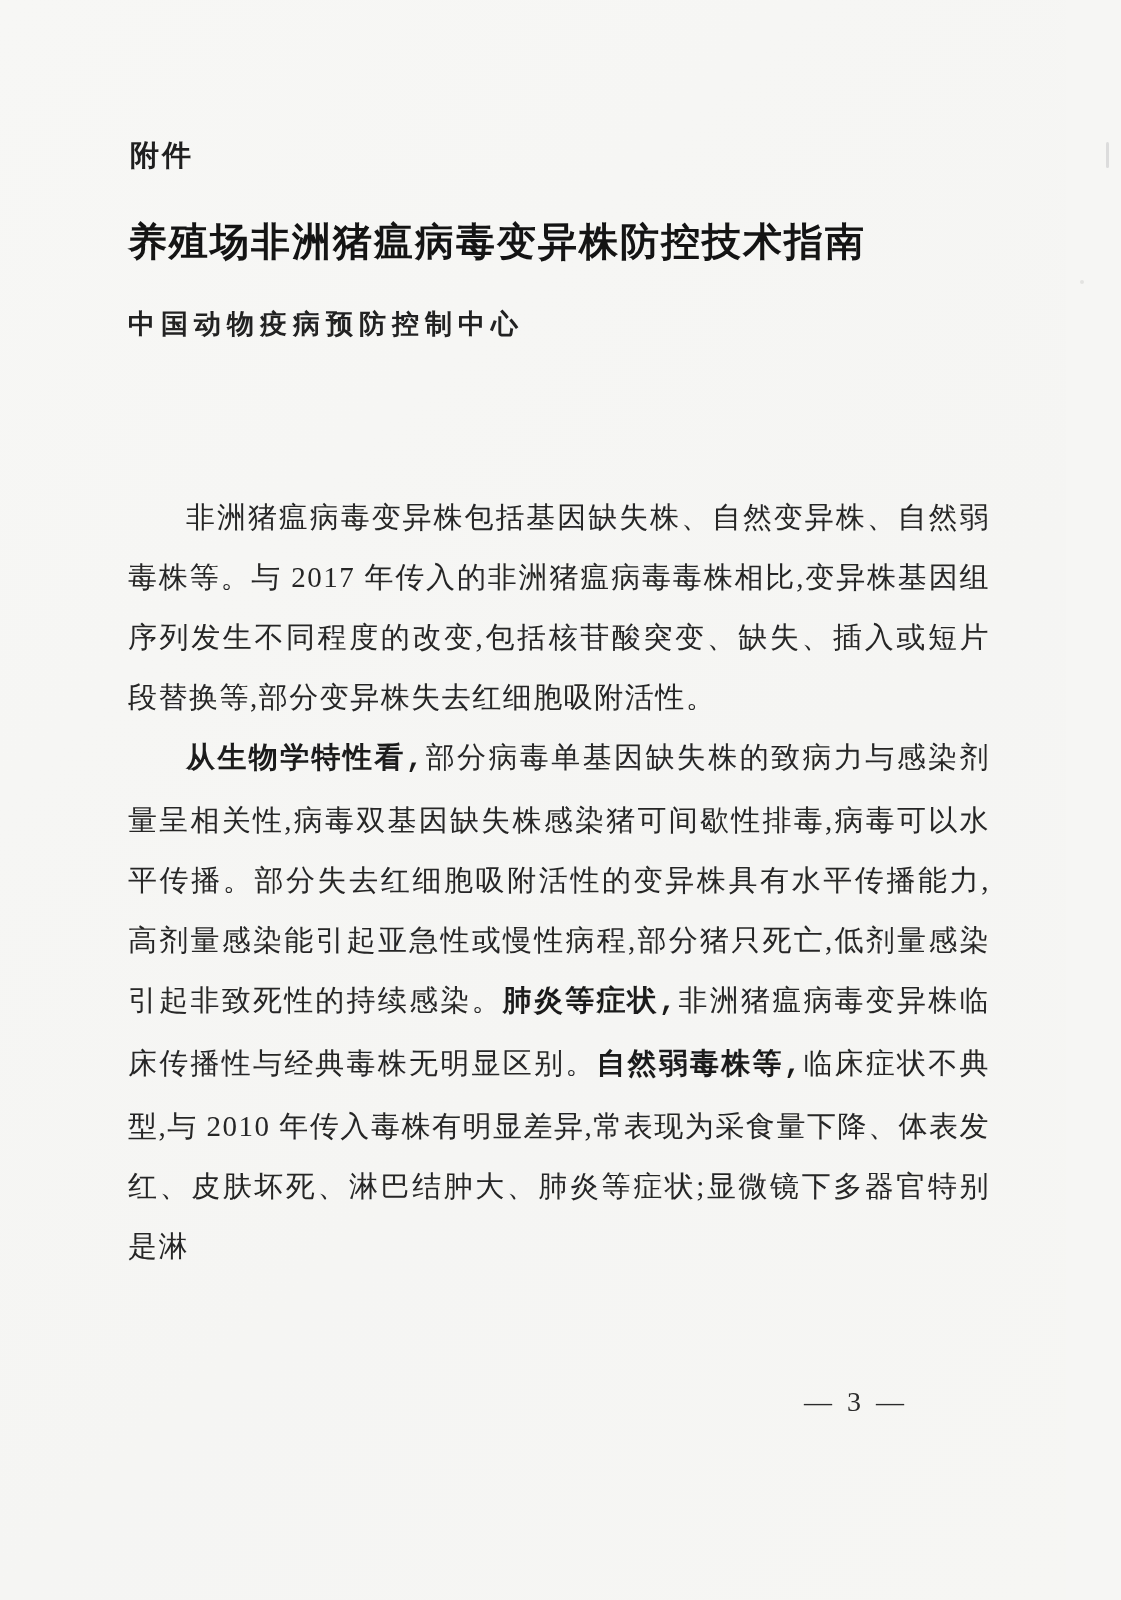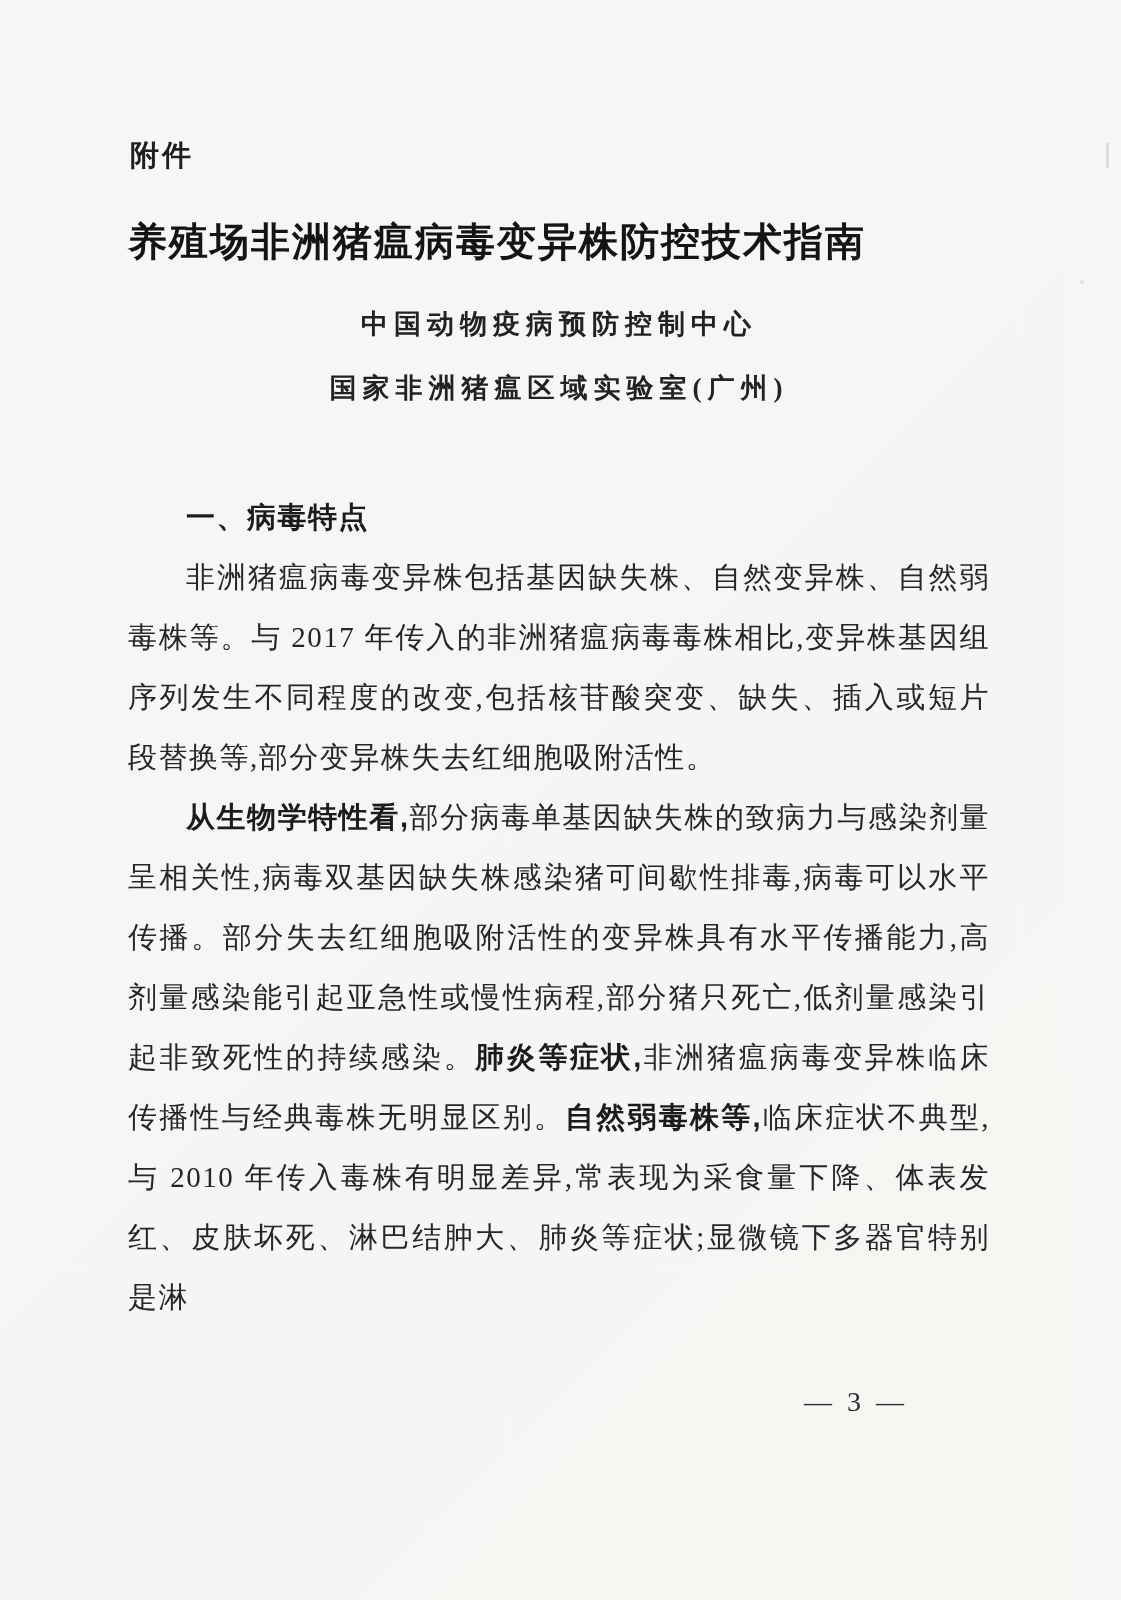--- a/index.html
+++ b/index.html
@@ -41,21 +41,20 @@
     font-weight: bold;
     font-size: 39px;
     letter-spacing: 2px;
     color: #141414;
   }
   .org-line {
     position: absolute;
     left: 128px;
     width: 862px;
     margin: 0;
-    text-align: center;
     font-family: "Liberation Serif", "DejaVu Serif", serif;
     font-weight: bold;
     font-size: 27px;
     letter-spacing: 6px;
     color: #222222;
   }
   .org-1 { top: 306px; }
   .org-2 { top: 370px; }
   .body-text {
     position: absolute;
@@ -75,21 +74,21 @@
   .section-heading {
     margin: 0;
     text-indent: 2em;
     font-family: "Liberation Sans", "DejaVu Sans", sans-serif;
     font-weight: bold;
     font-size: 29px;
     line-height: 60px;
     color: #1b1b1b;
   }
   .inline-bold {
-    font-family: Liberation Sans, sans-serif;
+    font-family: Liberation Mono, monospace;
     font-weight: bold;
     color: #1b1b1b;
   }
   .page-number {
     position: absolute;
     top: 1386px;
     right: 158px;
     font-size: 28px;
     letter-spacing: 4px;
     color: #2b2b2b;
@@ -120,26 +119,24 @@
 
   <div class="scan-artifact"></div>
   <div class="scan-dot"></div>
 
   <div class="attachment">附件</div>
 
   <h1 class="title">养殖场非洲猪瘟病毒变异株防控技术指南</h1>
 
   <div class="org-line org-1">中国动物疫病预防控制中心</div>
 
-  <div class="org-line org-2">国家非洲猪瘟区域实验室(广州)</div>
 
   <div class="body-text">
 
 
-    <h2 class="section-heading">一、病毒特点</h2>
 
     <p>非洲猪瘟病毒变异株包括基因缺失株、自然变异株、自然弱毒株等。与 2017 年传入的非洲猪瘟病毒毒株相比,变异株基因组序列发生不同程度的改变,包括核苷酸突变、缺失、插入或短片段替换等,部分变异株失去红细胞吸附活性。</p>
 
     <p><span class="inline-bold">从生物学特性看,</span><span>部分病毒单基因缺失株的致病力与感染剂量呈相关性,病毒双基因缺失株感染猪可间歇性排毒,病毒可以水平传播。部分失去红细胞吸附活性的变异株具有水平传播能力,高剂量感染能引起亚急性或慢性病程,部分猪只死亡,低剂量感染引起非致死性的持续感染。</span><span class="inline-bold">肺炎等症状,</span><span>非洲猪瘟病毒变异株临床传播性与经典毒株无明显区别。</span><span class="inline-bold">自然弱毒株等,</span><span>临床症状不典型,与 2010 年传入毒株有明显差异,常表现为采食量下降、体表发红、皮肤坏死、淋巴结肿大、肺炎等症状;显微镜下多器官特别是淋</span></p>
 
   </div>
 
   <div class="page-number">— 3 —</div>
 
 </div>

